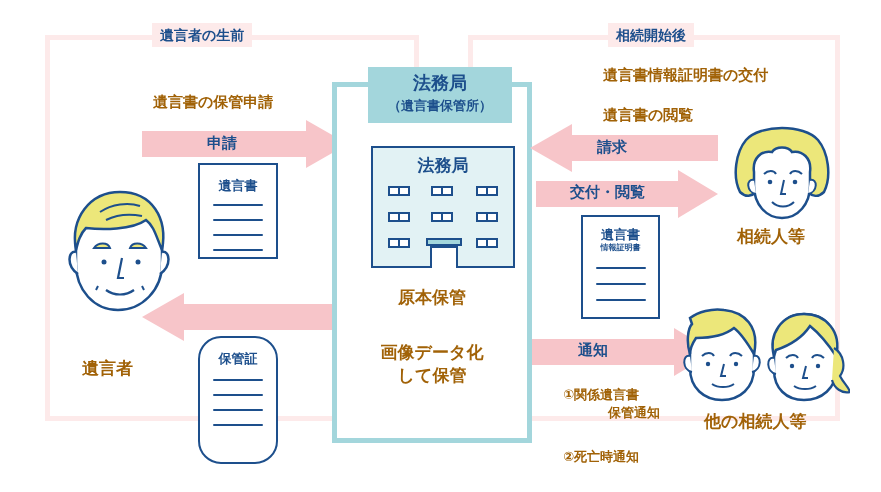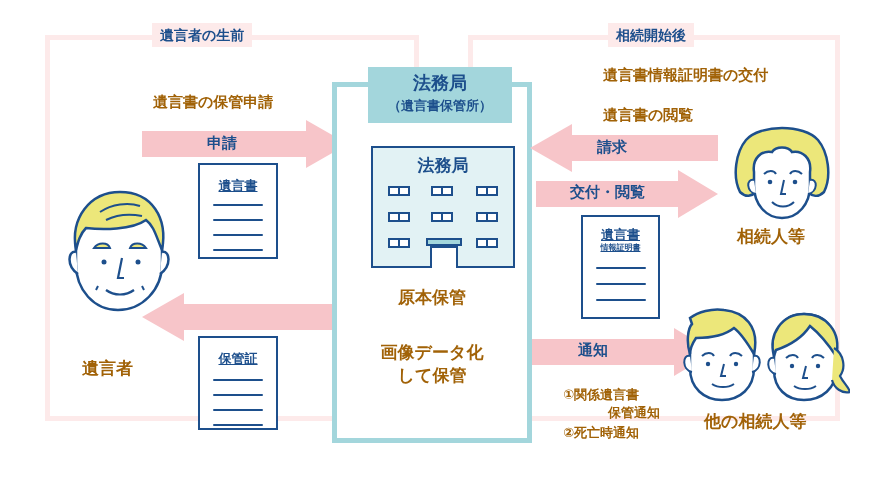--- a/index.html
+++ b/index.html
@@ -12,21 +12,21 @@
   .office-title{position:absolute;left:368px;top:67px;width:144px;height:56px;background:#a3d6dc;text-align:center;color:#1d4f8c;font-weight:bold;}
   .office-title .l1{font-size:18px;line-height:26px;margin-top:3px;}
   .office-title .l2{font-size:13px;line-height:20px;}
   .building{position:absolute;left:371px;top:146px;width:144px;height:122px;border:2px solid #1d4f8c;background:#e2f2f4;box-sizing:border-box;}
   .building .btitle{position:absolute;left:0;top:6px;width:100%;text-align:center;font-size:17px;font-weight:bold;color:#1d4f8c;}
   .win{position:absolute;width:22px;height:10px;border:2px solid #1d4f8c;box-sizing:border-box;background:#fff;}
   .win::after{content:"";position:absolute;left:8px;top:0;width:2px;height:100%;background:#1d4f8c;}
   .door{position:absolute;left:53px;top:90px;width:36px;height:30px;}
   .door .awn{position:absolute;left:0;top:0;width:36px;height:8px;background:#a3d6dc;border:2px solid #1d4f8c;box-sizing:border-box;}
   .door .body{position:absolute;left:4px;top:8px;width:28px;height:22px;border:2px solid #1d4f8c;border-bottom:none;box-sizing:border-box;background:#fff;}
-  .doc{position:absolute;border:2px solid #1d4f8c;background:#fff;box-sizing:border-box;text-align:center;text-decoration:underline;}
+  .doc{position:absolute;border:2px solid #1d4f8c;background:#fff;box-sizing:border-box;text-align:center;}
   .doc .dt{font-size:13px;font-weight:bold;color:#1d4f8c;line-height:16px;}
   .doc .ds{font-size:8px;font-weight:bold;color:#1d4f8c;line-height:10px;}
   .doc .ln{height:2px;background:#1d4f8c;margin:0 auto;border-radius:1px;}
   .arrow{position:absolute;}
   .arrow-label{position:absolute;color:#1d4f8c;font-weight:bold;font-size:15px;white-space:nowrap;}
 </style>
 </head>
 <body>
 
 <div class="frame" style="left:45px;top:35px;width:374px;height:186px;border-bottom:none;"></div>
@@ -48,21 +48,21 @@
   <div class="ln" style="width:50px;margin-top:10px;"></div>
   <div class="ln" style="width:50px;margin-top:13px;"></div>
   <div class="ln" style="width:50px;margin-top:13px;"></div>
   <div class="ln" style="width:50px;margin-top:13px;"></div>
 </div>
 
 <svg class="arrow" style="left:142px;top:293px;" width="208" height="48">
   <polygon points="206,11 42,11 42,0 0,24 42,48 42,37 206,37" fill="#f7c5c9"></polygon>
 </svg>
 
-<div class="doc" style="left:198px;top:336px;width:80px;height:94px;">
+<div class="doc" style="left:198px;top:336px;width:80px;height:128px;border-radius:23px;">
   <div class="dt" style="margin-top:13px;">保管証</div>
   <div class="ln" style="width:50px;margin-top:12px;"></div>
   <div class="ln" style="width:50px;margin-top:13px;"></div>
   <div class="ln" style="width:50px;margin-top:13px;"></div>
   <div class="ln" style="width:50px;margin-top:13px;"></div>
 </div>
 
 <svg class="abs" style="left:62px;top:186px;" width="110" height="130" viewBox="0 0 110 130">
   <path d="M14,62 C10,30 30,8 58,8 C88,8 104,30 100,62 L100,78 C100,104 80,124 56,124 C32,124 14,104 14,78 Z" fill="#fff" stroke="#1d4f8c" stroke-width="2.5"></path>
   <path d="M14,64 C8,32 28,6 58,6 C90,6 106,32 100,64 C94,50 92,40 84,34 C70,44 40,44 24,42 C18,48 16,56 14,64 Z" fill="#ece77a" stroke="#1d4f8c" stroke-width="2.5"></path>
@@ -142,21 +142,21 @@
 </svg>
 <div class="txt" style="left:737px;top:225px;font-size:17px;">相続人等</div>
 
 <svg class="arrow" style="left:532px;top:328px;" width="184" height="48">
   <polygon points="0,11 142,11 142,0 182,24 142,48 142,37 0,37" fill="#f7c5c9"></polygon>
 </svg>
 <div class="arrow-label" style="left:578px;top:341px;">通知</div>
 
 <div class="txt" style="left:563px;top:386px;font-size:13px;">①関係遺言書</div>
 <div class="txt" style="left:608px;top:404px;font-size:13px;">保管通知</div>
-<div class="txt" style="left:563px;top:424px;font-size:13px;">②死亡時通知</div>
+<div class="txt" style="left:563px;top:448px;font-size:13px;">②死亡時通知</div>
 
 <svg class="abs" style="left:682px;top:308px;" width="80" height="96" viewBox="0 0 80 96">
   <path d="M8,42 C6,18 22,4 40,4 C60,4 76,18 72,44 L72,60 C72,80 58,92 40,92 C22,92 8,80 8,60 Z" fill="#fff" stroke="#1d4f8c" stroke-width="2.5"></path>
   <path d="M8,46 C4,34 6,20 10,16 L8,10 C16,4 30,0 42,2 C62,4 78,18 72,46 C66,36 60,26 52,20 C42,28 26,30 14,30 C10,36 8,40 8,46 Z" fill="#ece77a" stroke="#1d4f8c" stroke-width="2.5"></path>
   <path d="M8,48 C0,46 0,62 10,64" fill="#fff" stroke="#1d4f8c" stroke-width="2"></path>
   <path d="M72,48 C80,46 80,62 70,64" fill="#fff" stroke="#1d4f8c" stroke-width="2"></path>
   <path d="M20,48 C24,44 30,44 32,48" fill="none" stroke="#1d4f8c" stroke-width="2"></path>
   <path d="M48,48 C50,44 56,44 60,48" fill="none" stroke="#1d4f8c" stroke-width="2"></path>
   <circle cx="26" cy="56" r="2.2" fill="#1d4f8c"></circle>
   <circle cx="54" cy="56" r="2.2" fill="#1d4f8c"></circle>

